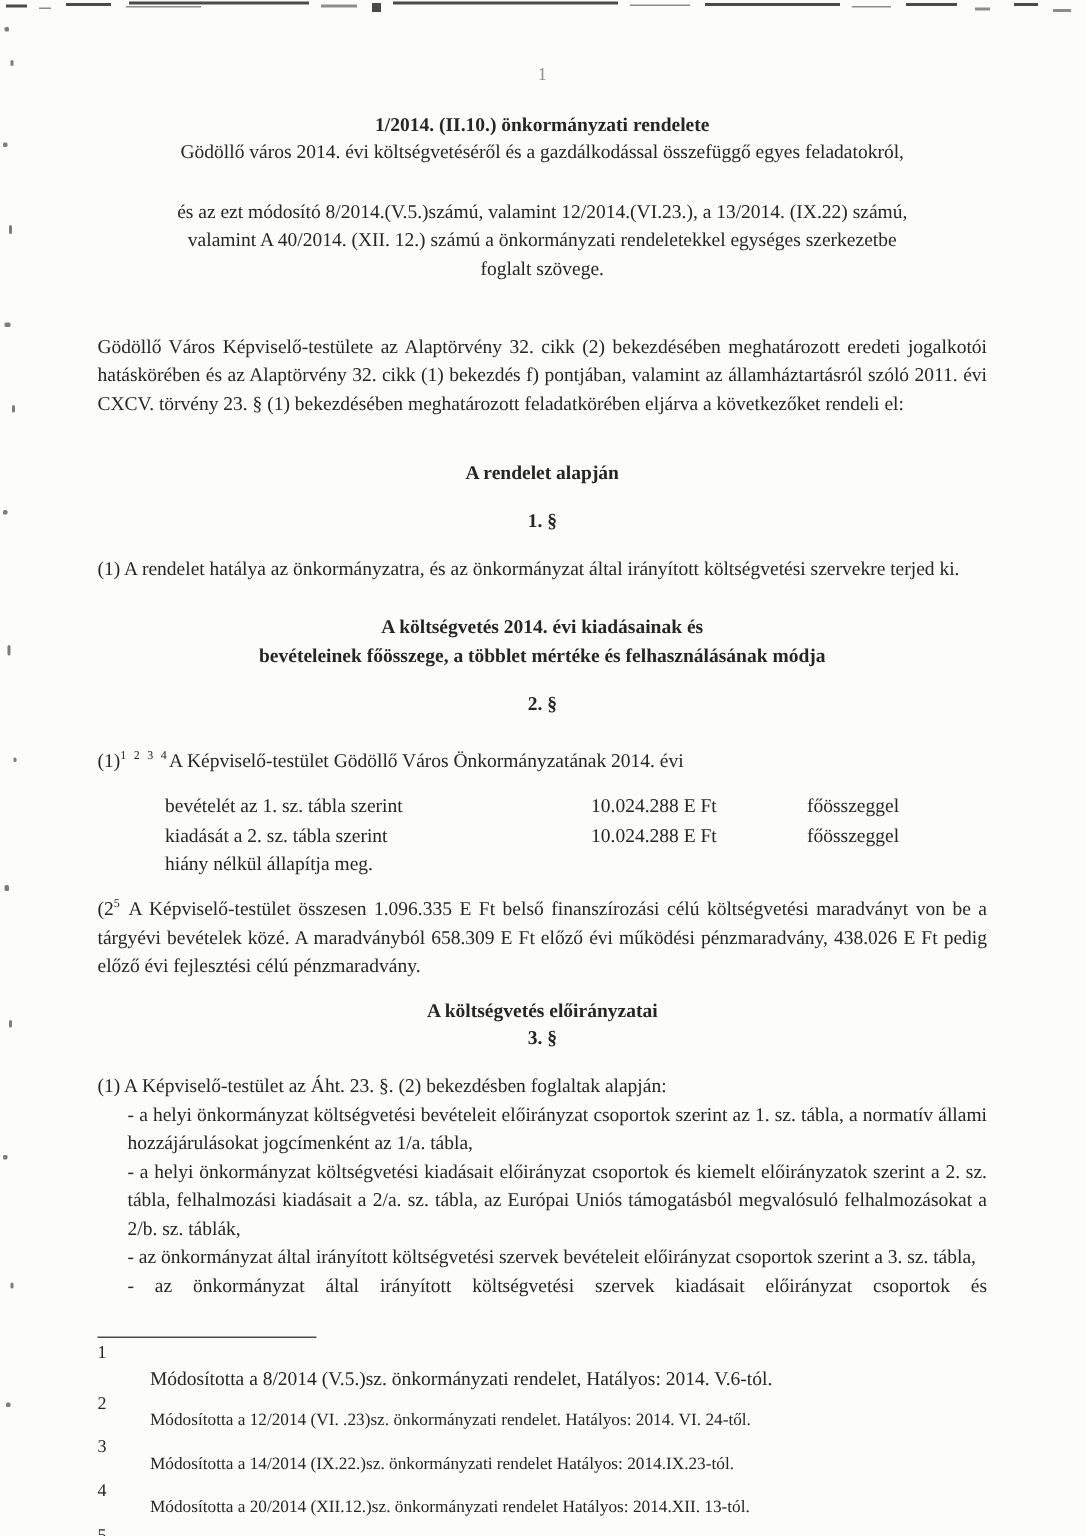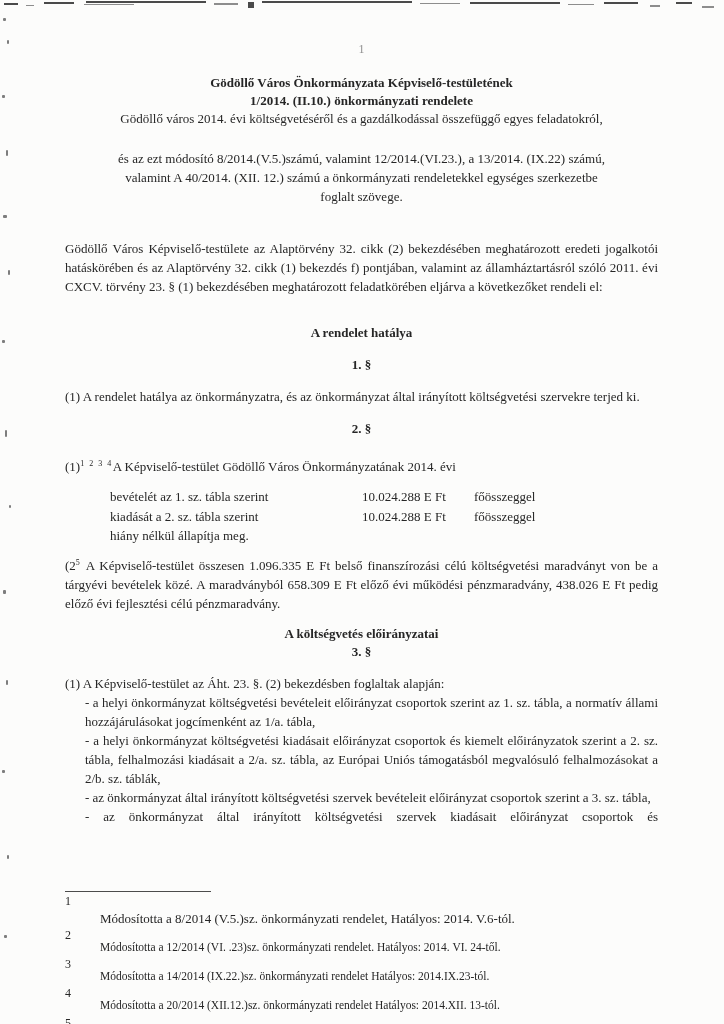--- a/index.html
+++ b/index.html
@@ -28,21 +28,21 @@
   .bold { font-weight:bold; }
   .title-block { margin-top:18px; line-height:18px; }
   .amendment { margin-top:21px; line-height:19px;text-align:center; }
   .preamble { margin-top:33px; }
   .sec-head { margin-top:28px; line-height:18px; }
   .sec-num { margin-top:14px; line-height:18px; }
   .para { margin-top:13px; }
   .sec2-head { margin-top:20px; line-height:19px; }
   .sup { vertical-align:super; font-size:8px; letter-spacing:1.5px; line-height:0; }
   .bud-table { margin:11px 0 0 45px; }
-  .bud-row { display:grid; grid-template-columns:252px 112px auto; line-height:19.5px; text-align:left; }
+  .bud-row { display:grid; grid-template-columns:252px 112px auto; line-height:19.5px; text-align:left;gap:32px; }
   .sec3-head { margin-top:12px; line-height:18px;font-family:Liberation Serif, serif; }
   .bullets { margin-left:20px; }
   .bullet { text-align:justify; }
   .force-last { text-align-last:justify; }
   
   .footnotes { position:absolute; left:65px; top:891px; width:594px; }
   .fn-rule { width:146px; border-top:1.5px solid #4c4c4c; margin-bottom:1px; }
   .fn-marker { font-size:12px; line-height:17px; }
   .fn-first-text { margin-left:35px; font-size:13px; line-height:17px; }
   .fn-item { display:flex; font-size:11.5px; line-height:17.2px; }
@@ -87,37 +87,40 @@
     <div class="speckle" style="left:2px;top:770px;width:3px;height:3px;"></div>
     <div class="speckle" style="left:7px;top:855px;width:2px;height:4px;"></div>
     <div class="speckle" style="left:4px;top:935px;width:3px;height:3px;"></div>
   </div>
 
   <div class="content">
 
     <div class="pagenum">1</div>
 
     <div class="title-block center">
-      <div class="bold">Gödöllő Város Önkormányzata Képviselő-testületének</div>
       <div class="bold">1/2014. (II.10.) önkormányzati rendelete</div>
       <div>Gödöllő város 2014. évi költségvetéséről és a gazdálkodással összefüggő egyes feladatokról,</div>
     </div>
 
     <div class="amendment center">
       <div>és az ezt módosító 8/2014.(V.5.)számú, valamint 12/2014.(VI.23.), a 13/2014. (IX.22) számú,</div>
       <div>valamint A 40/2014. (XII. 12.) számú a önkormányzati rendeletekkel egységes szerkezetbe</div>
       <div>foglalt szövege.</div>
     </div>
 
     <div class="preamble">Gödöllő Város Képviselő-testülete az Alaptörvény 32. cikk (2) bekezdésében meghatározott eredeti jogalkotói hatáskörében és az Alaptörvény 32. cikk (1) bekezdés f) pontjában, valamint az államháztartásról szóló 2011. évi CXCV. törvény 23. § (1) bekezdésében meghatározott feladatkörében eljárva a következőket rendeli el:</div>
 
-    <div class="sec-head center bold">A rendelet hatálya</div>
+    <div class="sec-head center bold">A rendelet alapján</div>
     <div class="sec-num center bold">1. §</div>
     <div class="para">(1) A rendelet hatálya az önkormányzatra, és az önkormányzat által irányított költségvetési szervekre terjed ki.</div>
 
+    <div class="sec2-head center bold">
+      <div>A költségvetés 2014. évi kiadásainak és</div>
+      <div>bevételeinek főösszege, a többlet mértéke és felhasználásának módja</div>
+    </div>
     <div class="sec-num center bold">2. §</div>
 
     <div class="para" style="margin-top:19px;text-align:left;"><span>(1)</span><sup class="sup">1 2 3 4</sup><span>A Képviselő-testület Gödöllő Város Önkormányzatának 2014. évi</span></div>
 
     <div class="bud-table">
       <div class="bud-row">
         <span>bevételét az 1. sz. tábla szerint</span>
         <span>10.024.288 E Ft</span>
         <span>főösszeggel</span>
       </div>

